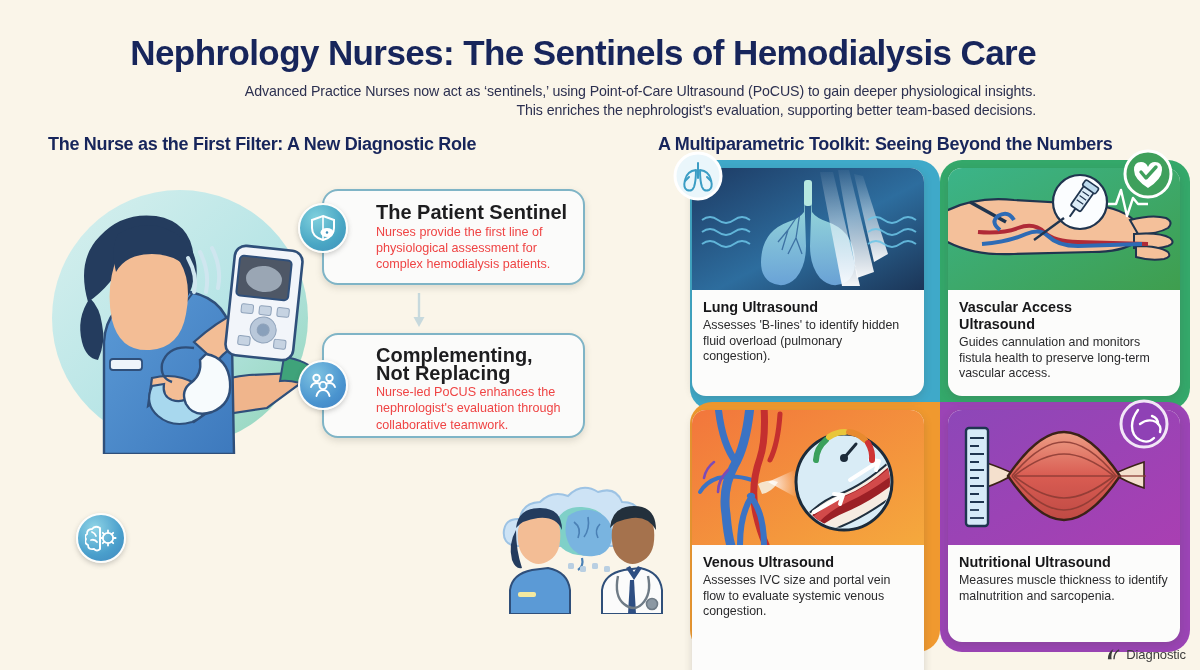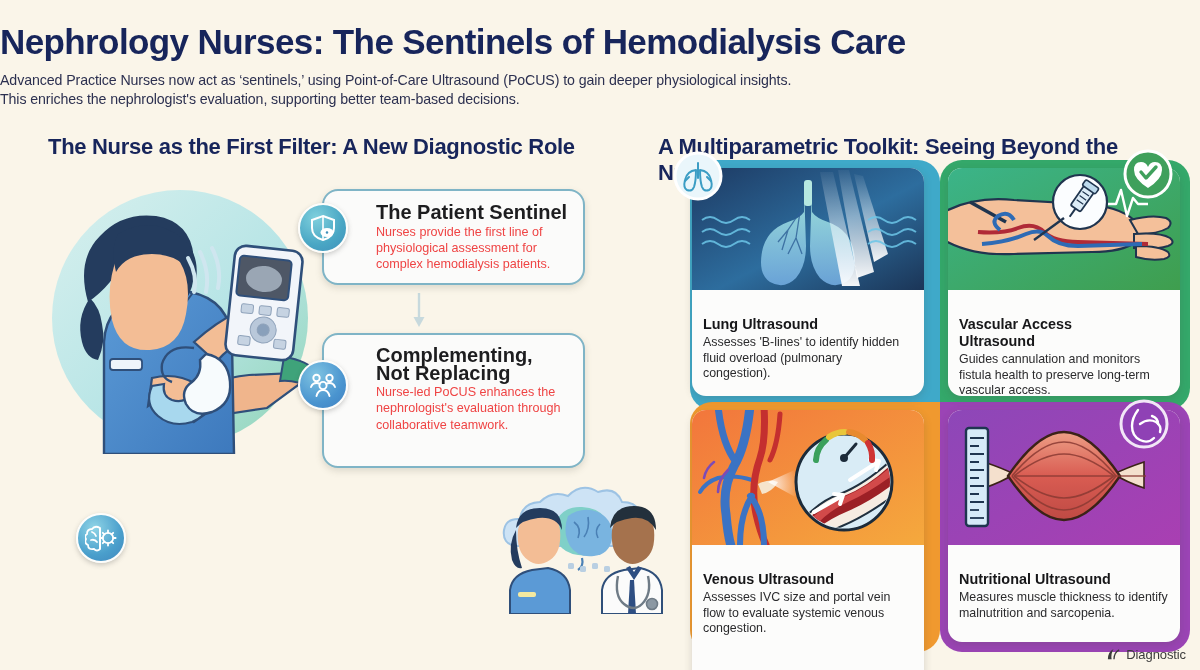--- a/index.html
+++ b/index.html
@@ -9,52 +9,52 @@
     font-family: "Liberation Sans", sans-serif;
     display:flex; align-items:flex-start; justify-content:center;
   }
   #stage {
     position:relative;
     width:1200px; height:670px;
     background:#FAF5E9;
     overflow:hidden;
   }
   
-  #header { position:absolute; left:0; top:4px; width:1036px; text-align:left; }
+  #header { position:absolute; left:0; top:15px; width:1036px; text-align:right; }
   #main-title {
     margin-top:18px;
     font-size:35px; font-weight:bold; letter-spacing:-0.6px;
     color:#17255b;
     font-family:"Liberation Sans", sans-serif;
   }
   #subtitle {
     margin-top:9px; font-size:14.2px; line-height:19px; color:#2c3050;
     letter-spacing:-0.1px;
   }
   .sec-head {
-    position:absolute; font-size:22px; font-weight:bold; color:#17255b;
+    position:absolute; font-size:18px; font-weight:bold; color:#17255b;
     letter-spacing:-0.3px;
   }
   #sec-left  { left:48px;  top:134px; }
   #sec-right { left:658px; top:134px; }
 
   
   #nurse-illustration {
     position:absolute; left:44px; top:182px; width:272px; height:272px;
   }
   .info-card {
     position:absolute; background:#FBFBFA;
     border:2.2px solid #7fb4c6; border-radius:16px;
     box-shadow:0 3px 7px rgba(90,90,70,.18);
   }
   .info-card.navy { border-color:#5a7fbe; }
   .card-title { font-size:20px; font-weight:bold; color:#1d1d1f; line-height:17.5px; }
   .card-body  { font-size:12.6px; color:#ef4444; line-height:16.3px; margin-top:2px; }
   #card-sentinel   { left:322px; top:189px; width:263px; height:96px;  padding:13px 14px 0 52px; }
-  #card-complement { left:322px; top:333px; width:263px; height:135px; padding:12px 14px 8px 52px; }
+  #card-complement { left:322px; top:333px; width:263px; height:105px; padding:12px 14px 8px 52px; }
   #card-decision   { left:100px; top:489px; width:290px; height:101px; padding:12px 14px 0 56px; }
 
   .badge {
     position:absolute; border-radius:50%;
     display:flex; align-items:center; justify-content:center;
     box-shadow:0 2px 5px rgba(60,60,60,.25);
     border:2.5px solid #fdfdfb;
   }
   .badge.sm { width:50px; height:50px; }
   #badge-shield { left:298px; top:203px;
@@ -79,21 +79,21 @@
     position:absolute; width:232px; background:#FCFCFB;
     border-radius:14px; overflow:hidden;
     box-shadow:0 3px 8px rgba(70,70,60,.2);
   }
   .us-card.p1 { left:2px;   top:8px;   height:228px; }
   .us-card.p2 { left:258px; top:8px;   height:228px; }
   .us-card.p3 { left:2px;   top:250px; height:292px; }
   .us-card.p4 { left:258px; top:250px; height:232px; }
   .us-img { height:122px; width:100%; position:relative; overflow:hidden; }
   .us-img.p3, .us-img.p4 { height:135px; }
-  .us-text { padding:26px 11px 0 11px; }
+  .us-text { padding:9px 11px 0 11px; }
   .us-title { font-size:14.4px; font-weight:bold; color:#171719; line-height:17px; }
   .us-desc  { font-size:12.4px; color:#2b2b2d; line-height:15.6px; margin-top:2px; }
 
   .corner-badge { position:absolute; width:52px; height:52px; z-index:5; }
   #cb-lung { left:-18px; top:-10px; }
   #cb-heart{ left:432px; top:-12px; }
   #cb-muscle{ left:428px; top:238px; }
 
   
   #watermark {

